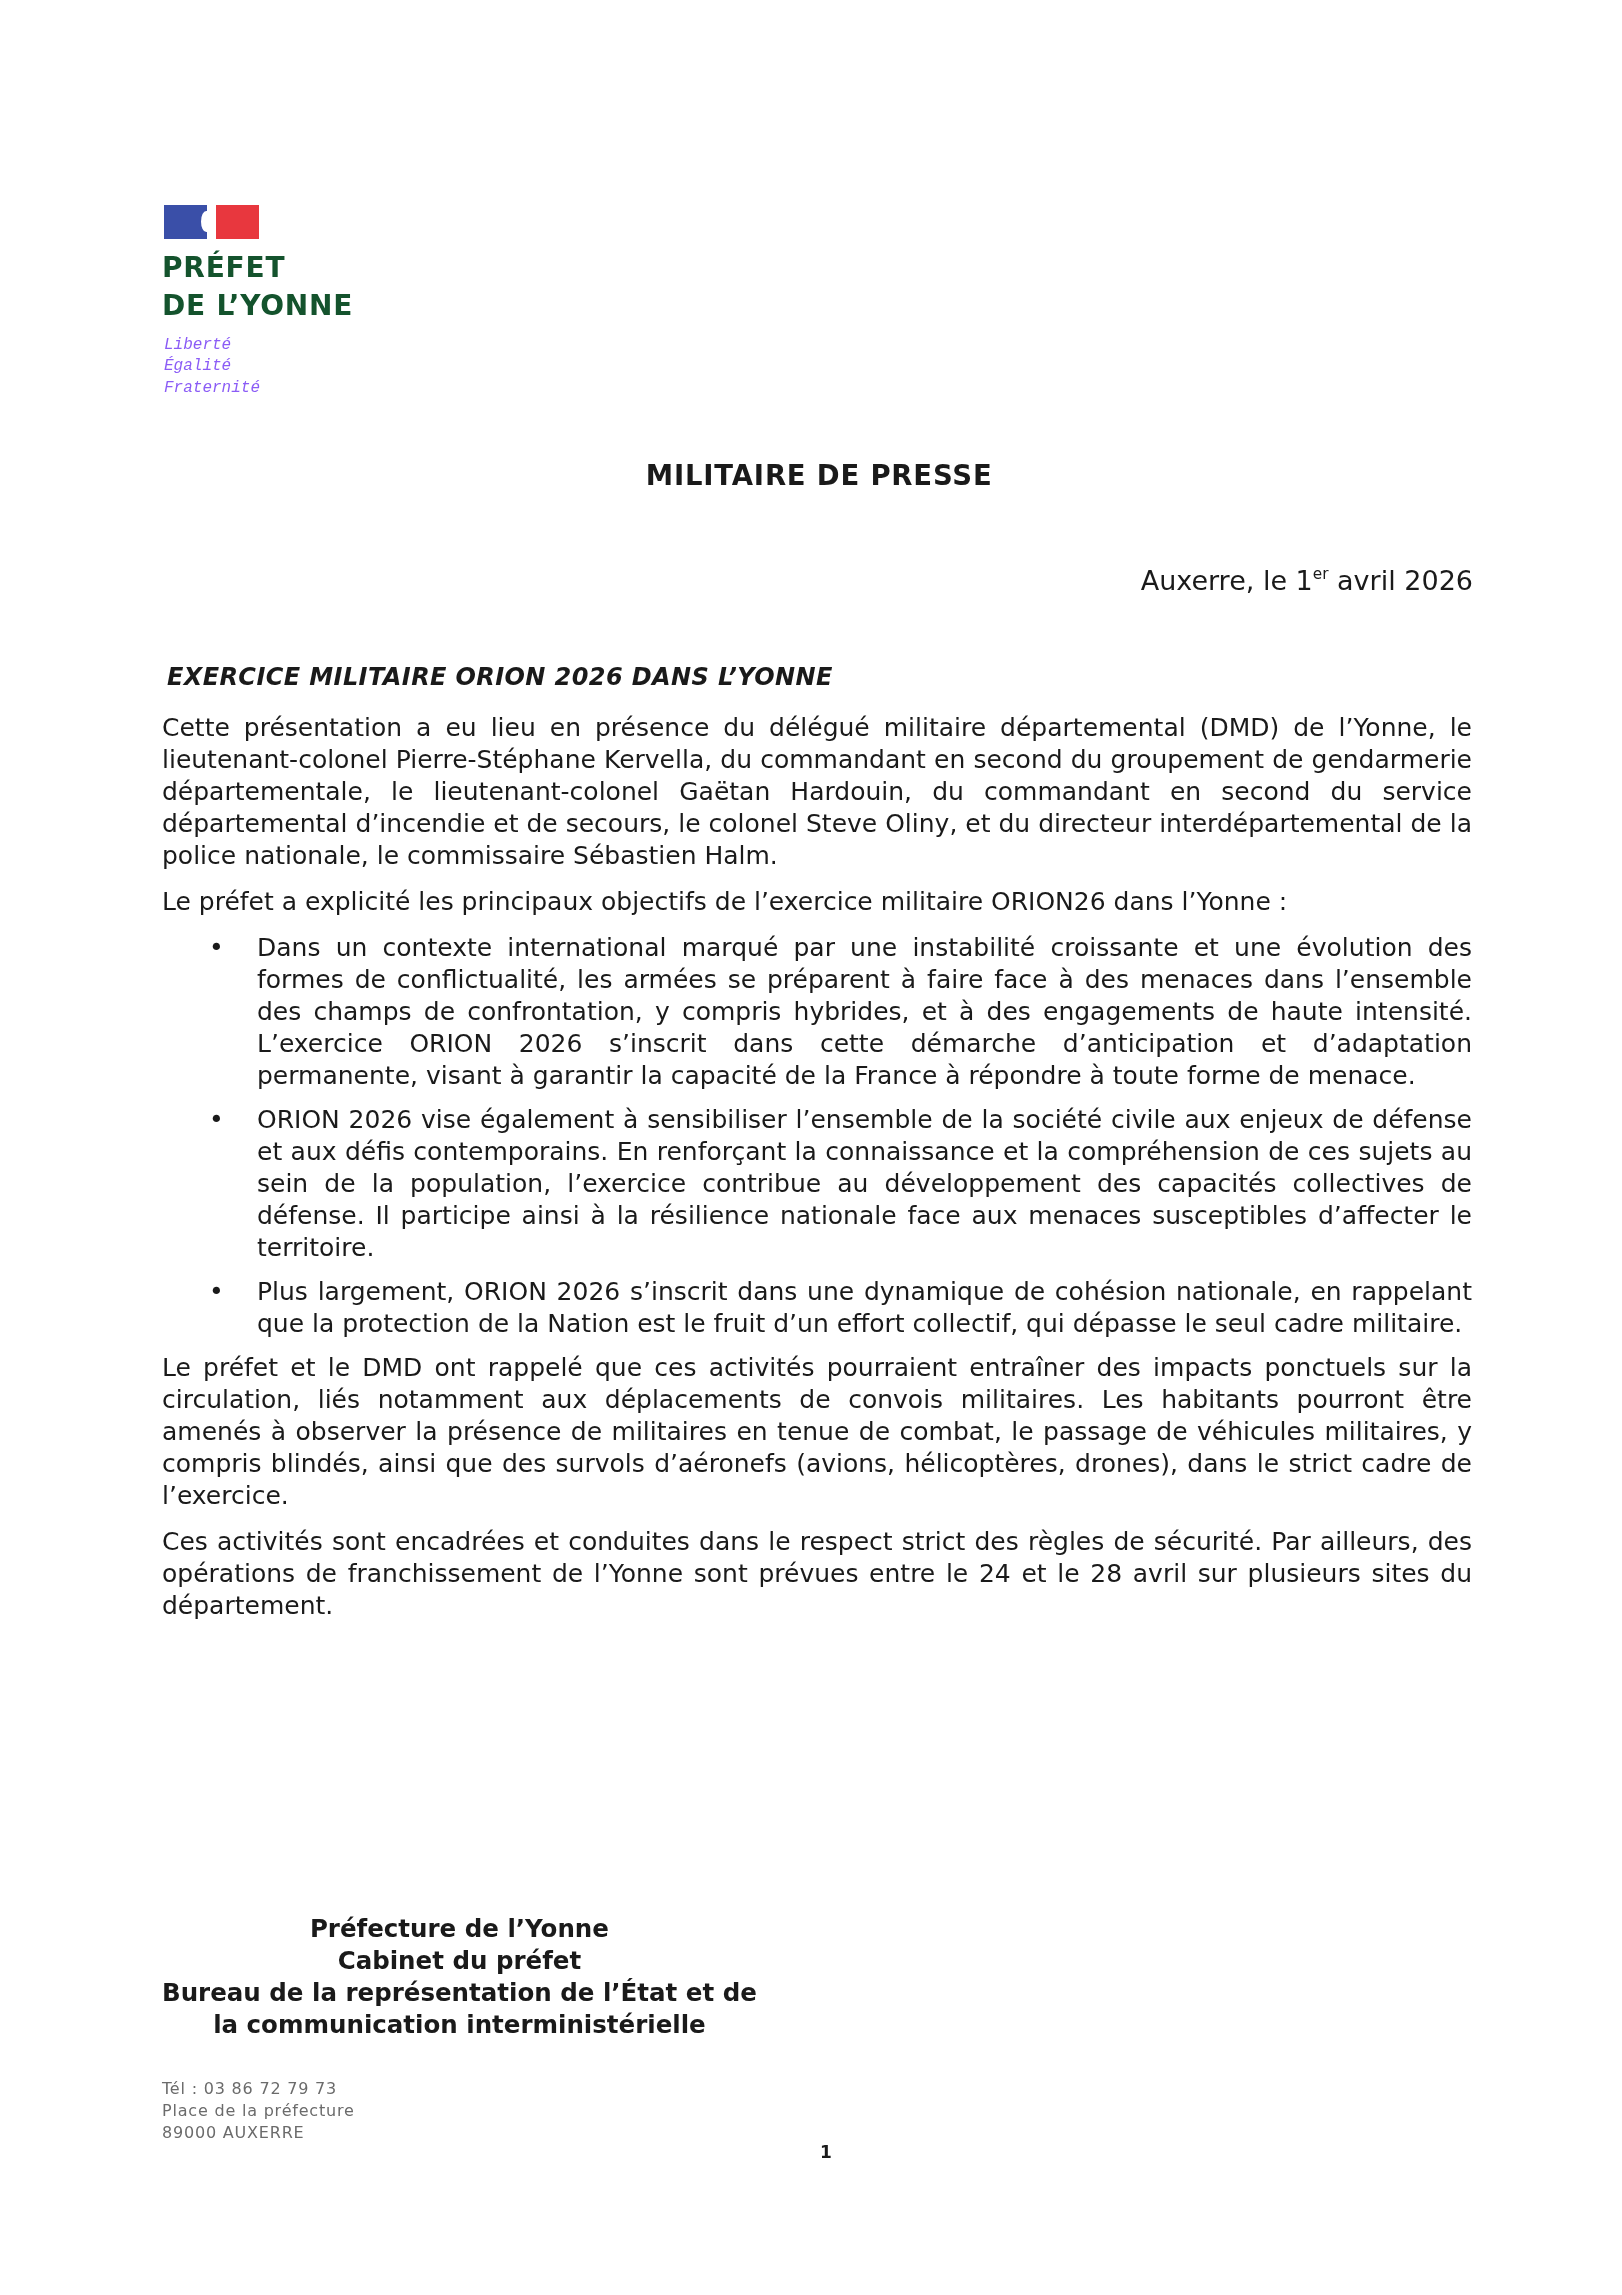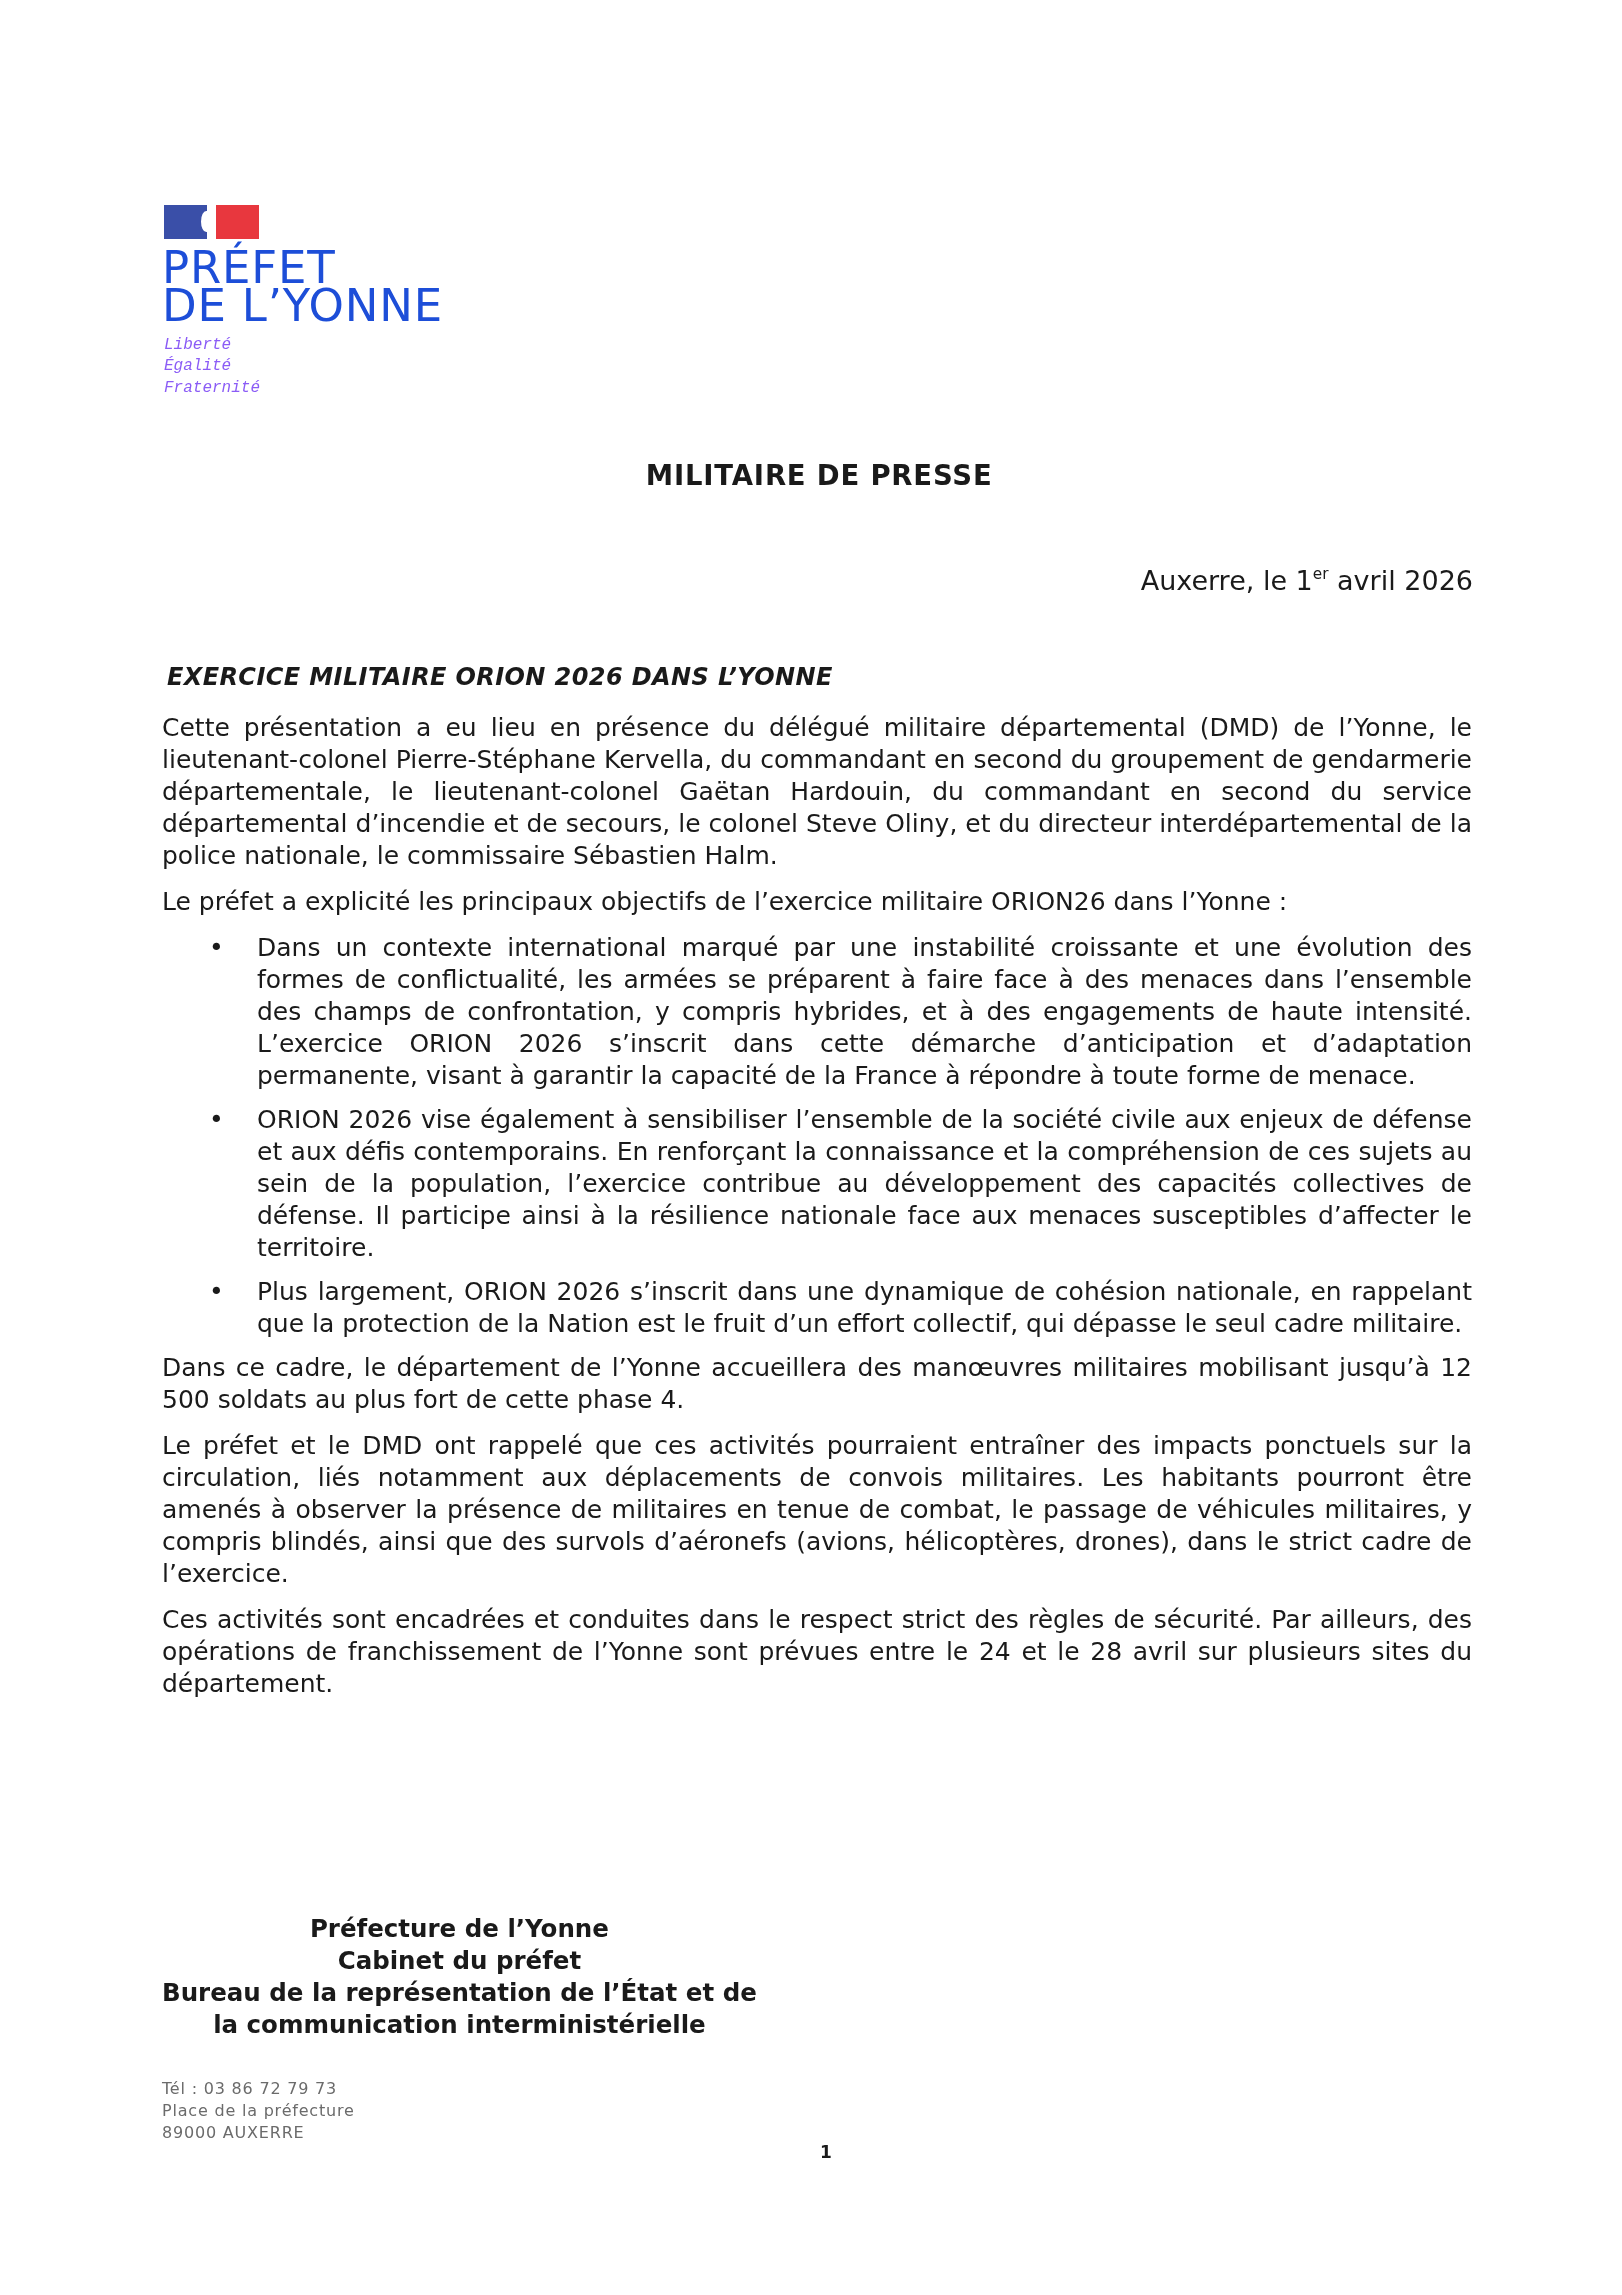--- a/index.html
+++ b/index.html
@@ -10,21 +10,21 @@
   .abs { position: absolute; }
   
   .flag { left: 164px; top: 205px; width: 95px; height: 34px; display: flex; }
   .flag .blue { width: 43px; height: 34px; background: #3a4fa8; position: relative; }
   .flag .gap { width: 9.2px; height: 34px; background: #fff; }
   .flag .red { width: 43px; height: 34px; background: #e8373e; position: relative; }
   .flag .blue::after {
     content: ""; position: absolute; right: -4.6px; top: 6.1px; width: 10.7px; height: 21.4px;
     background: #fff; border-radius: 50% 10% 50% 50%;
   }
-  .brand { left: 162px; top: 249px; font-weight: normal; font-size: 45px; line-height: 38px; letter-spacing: 0.8px; color: #1d4ed8; }
+  .brand { left: 162px; top: 249px; font-weight: bold; font-size: 28px; line-height: 38px; letter-spacing: 0.8px; color: #14532d; }
   .motto { left: 164px; top: 335px; font-family: Liberation Mono, monospace; font-style: italic; font-size: 16px; line-height: 21.4px; color: #8b5cf6; }
   
   .press-title { left: 0; width: 1623px; top: 459px; text-align: center; font-weight: bold; font-size: 27.5px; letter-spacing: 0.8px; padding-left: 15.3px; box-sizing: border-box; }
   .date { right: 150px; top: 565px; font-size: 27px; }
   .date sup { font-size: 15.3px; vertical-align: 10.7px; }
   .heading { left: 167px; top: 663px; font-weight: bold; font-size: 24px; letter-spacing: 0.4px; font-style: italic; }
   
   .body { left: 162px; top: 712px; width: 1310px; font-size: 25px; line-height: 32px; text-align: justify; }
   .body p { margin: 0 0 13.8px 0; }
   .body ul { list-style: none; margin: 0 0 12.2px 0; padding: 0; }
@@ -59,21 +59,20 @@
 <div class="abs heading">EXERCICE MILITAIRE ORION 2026 DANS L’YONNE</div>
 
 <div class="abs body">
   <p>Cette présentation a eu lieu en présence du délégué militaire départemental (DMD) de l’Yonne, le lieutenant-colonel Pierre-Stéphane Kervella, du commandant en second du groupement de gendarmerie départementale, le lieutenant-colonel Gaëtan Hardouin, du commandant en second du service départemental d’incendie et de secours, le colonel Steve Oliny, et du directeur interdépartemental de la police nationale, le commissaire Sébastien Halm.</p>
   <p style="text-align:left">Le préfet a explicité les principaux objectifs de l’exercice militaire ORION26 dans l’Yonne :</p>
   <ul>
     <li><span class="bullet">•</span><span>Dans un contexte international marqué par une instabilité croissante et une évolution des formes de conflictualité, les armées se préparent à faire face à des menaces dans l’ensemble des champs de confrontation, y compris hybrides, et à des engagements de haute intensité. L’exercice ORION 2026 s’inscrit dans cette démarche d’anticipation et d’adaptation permanente, visant à garantir la capacité de la France à répondre à toute forme de menace.</span></li>
     <li><span class="bullet">•</span><span>ORION 2026 vise également à sensibiliser l’ensemble de la société civile aux enjeux de défense et aux défis contemporains. En renforçant la connaissance et la compréhension de ces sujets au sein de la population, l’exercice contribue au développement des capacités collectives de défense. Il participe ainsi à la résilience nationale face aux menaces susceptibles d’affecter le territoire.</span></li>
     <li><span class="bullet">•</span><span>Plus largement, ORION 2026 s’inscrit dans une dynamique de cohésion nationale, en rappelant que la protection de la Nation est le fruit d’un effort collectif, qui dépasse le seul cadre militaire.</span></li>
   </ul>
-  <p>Dans ce cadre, le département de l’Yonne accueillera des manœuvres militaires mobilisant jusqu’à 12 500 soldats au plus fort de cette phase 4.</p>
   <p>Le préfet et le DMD ont rappelé que ces activités pourraient entraîner des impacts ponctuels sur la circulation, liés notamment aux déplacements de convois militaires. Les habitants pourront être amenés à observer la présence de militaires en tenue de combat, le passage de véhicules militaires, y compris blindés, ainsi que des survols d’aéronefs (avions, hélicoptères, drones), dans le strict cadre de l’exercice.</p>
   <p>Ces activités sont encadrées et conduites dans le respect strict des règles de sécurité. Par ailleurs, des opérations de franchissement de l’Yonne sont prévues entre le 24 et le 28 avril sur plusieurs sites du département.</p>
 </div>
 
 <div class="abs signature">
   <div>Préfecture de l’Yonne</div>
   <div>Cabinet du préfet</div>
   <div>Bureau de la représentation de l’État et de</div>
   <div>la communication interministérielle</div>
 </div>

